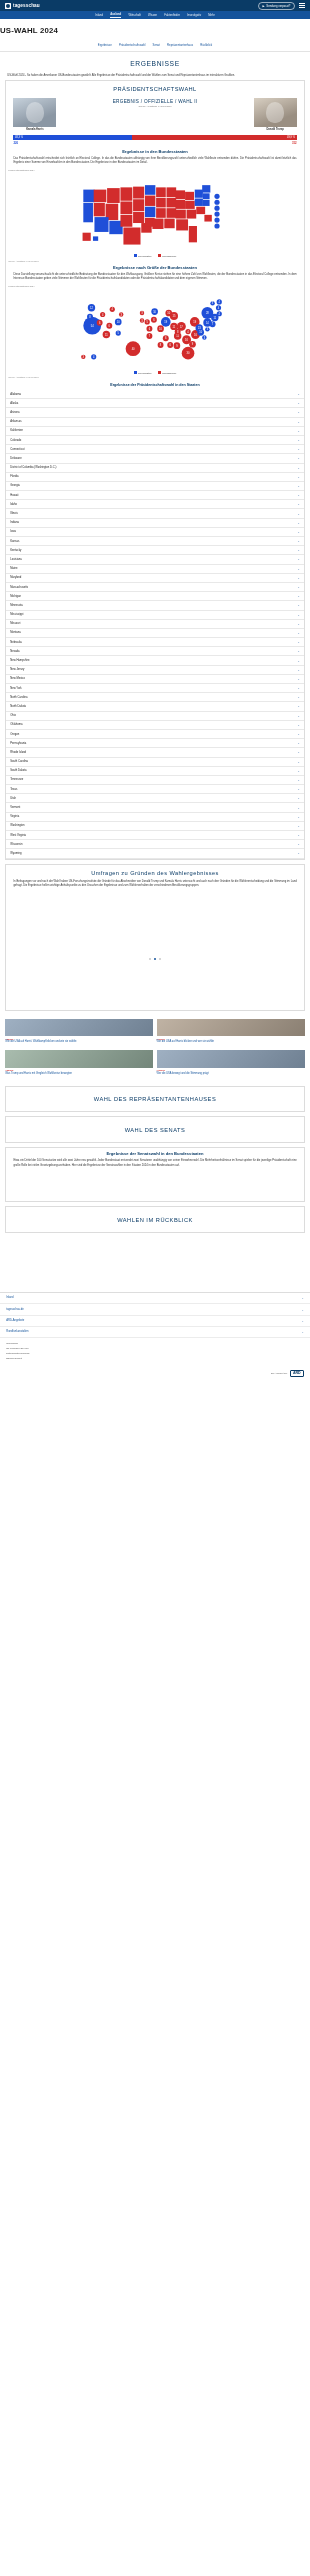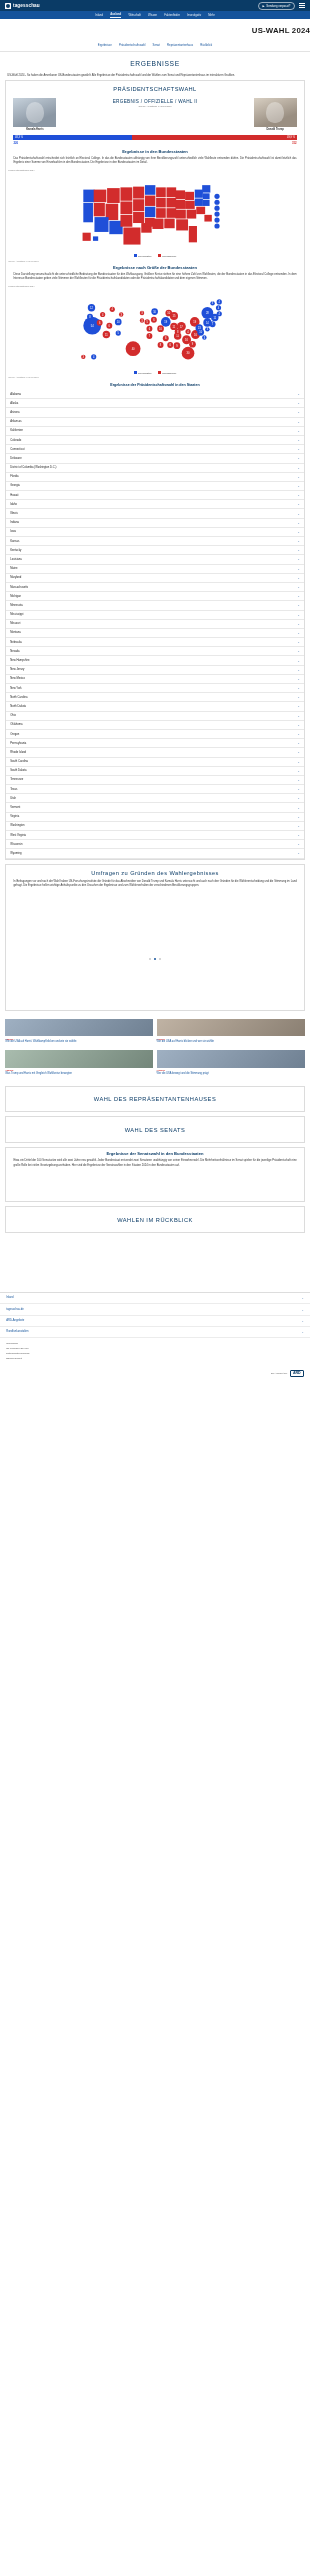--- a/index.html
+++ b/index.html
@@ -56,21 +56,21 @@
     gap: 7.2px;
     color: #fff;
     font-size: 2.8px;
   }
   .navbar .item { opacity: .92; }
   .navbar .item.active { font-weight: bold; border-bottom: 0.5px solid #fff; padding-bottom: 0.5px;}
 
   
   .hero {
     padding: 7.2px 0 5.2px;
-    text-align: right;
+    text-align: left;
     background: #fff;
   }
   .hero h1 {
     font-size: 7.8px;
     font-weight: bold;
     color: #1a1a1a;
     letter-spacing: 0.2px;
   }
   .subnav {
     display: flex; justify-content: center; gap: 7.2px;

